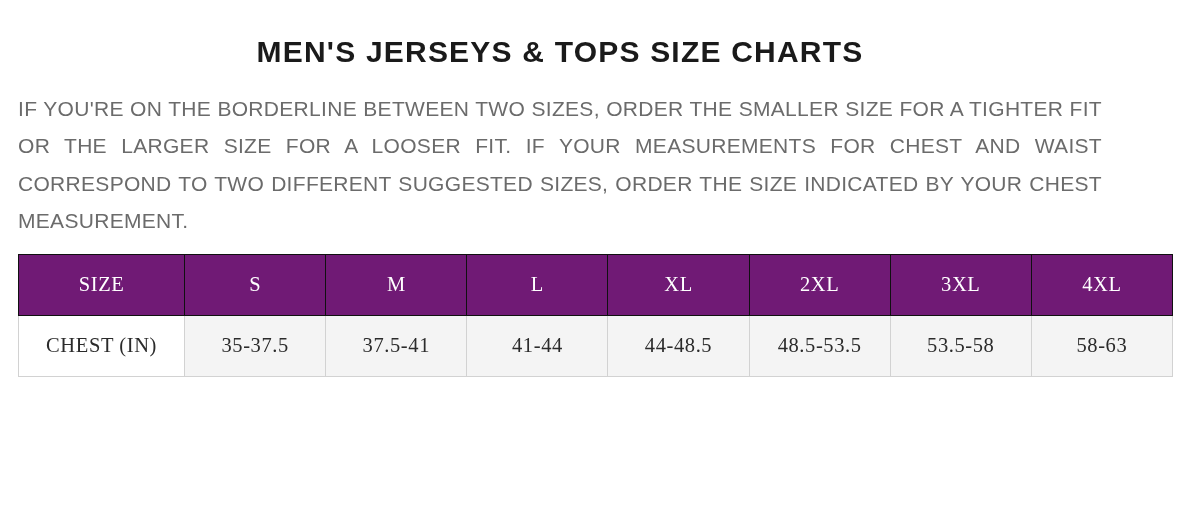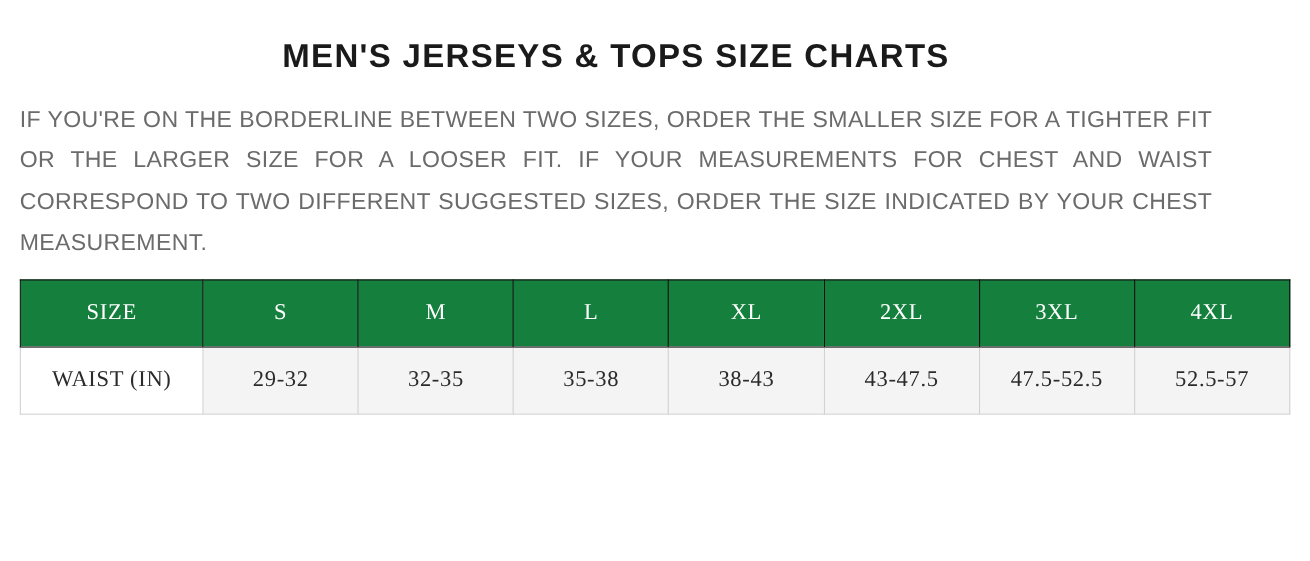--- a/index.html
+++ b/index.html
@@ -52,21 +52,21 @@
   table.size-chart td {
     border: 1px solid #d2d2d2;
     text-align: center;
     vertical-align: middle;
     font-size: 20.5px;
     color: #2b2b2b;
     height: 58px;
     letter-spacing: 0.6px;
   }
   table.size-chart thead th {
-    background: #15803d;
+    background: #701a75;
     color: #ffffff;
     border: 1px solid #101010;
     font-size: 20.5px;
     height: 58px;
     font-weight: normal;
   }
   table.size-chart tbody td {
     background: #f4f4f4;
   }
   table.size-chart tbody td.rowhead {
@@ -104,26 +104,26 @@
           <th>M</th>
           <th>L</th>
           <th>XL</th>
           <th>2XL</th>
           <th>3XL</th>
           <th>4XL</th>
         </tr>
       </thead>
       <tbody>
         <tr>
-          <td class="rowhead">WAIST (IN)</td>
-          <td>29-32</td>
-          <td>32-35</td>
-          <td>35-38</td>
-          <td>38-43</td>
-          <td>43-47.5</td>
-          <td>47.5-52.5</td>
-          <td>52.5-57</td>
+          <td class="rowhead">CHEST (IN)</td>
+          <td>35-37.5</td>
+          <td>37.5-41</td>
+          <td>41-44</td>
+          <td>44-48.5</td>
+          <td>48.5-53.5</td>
+          <td>53.5-58</td>
+          <td>58-63</td>
         </tr>
       </tbody>
     </table>
   </div>
 
 </div>
 
 </body></html>

